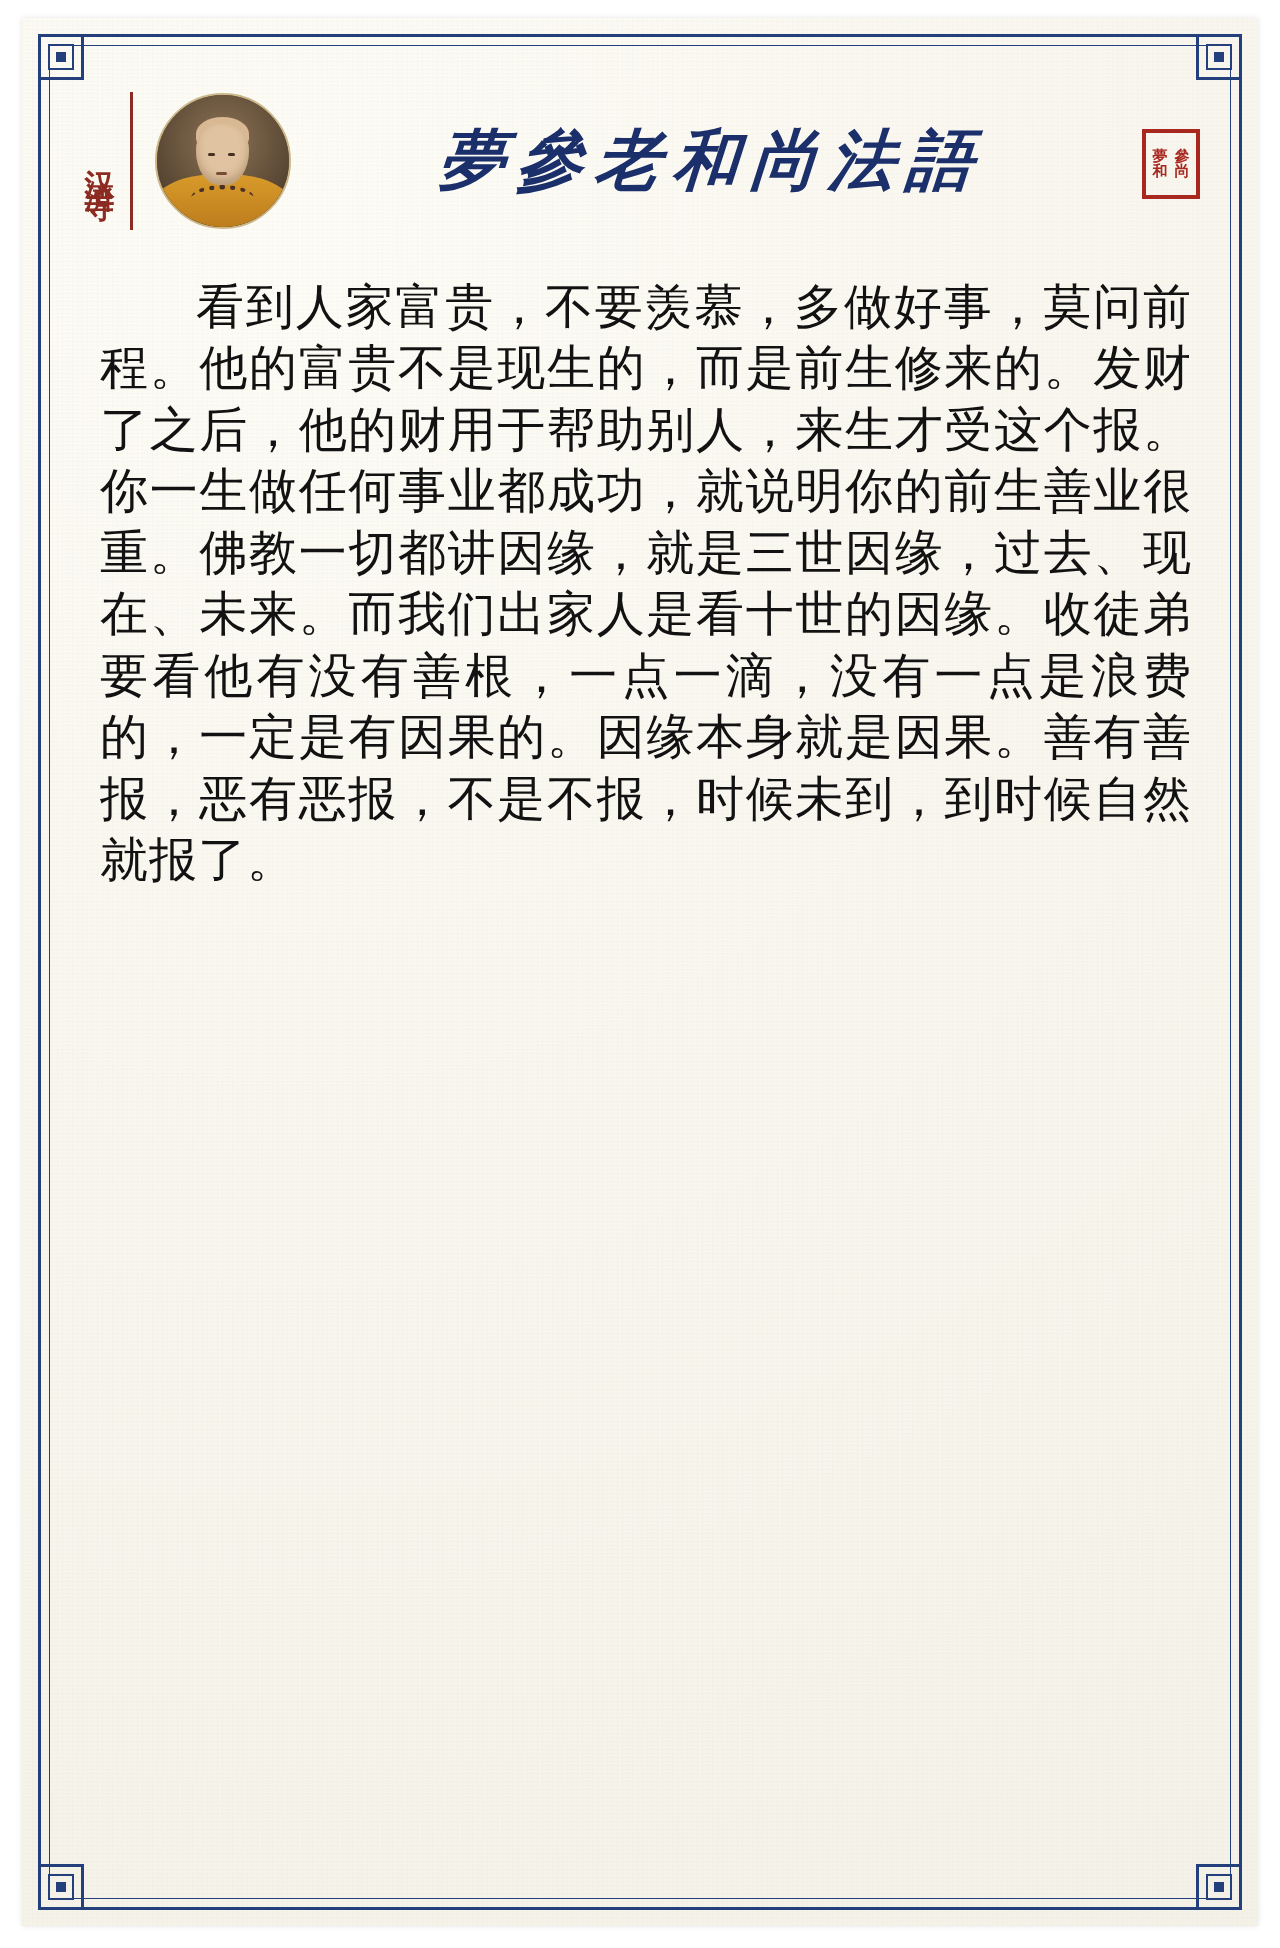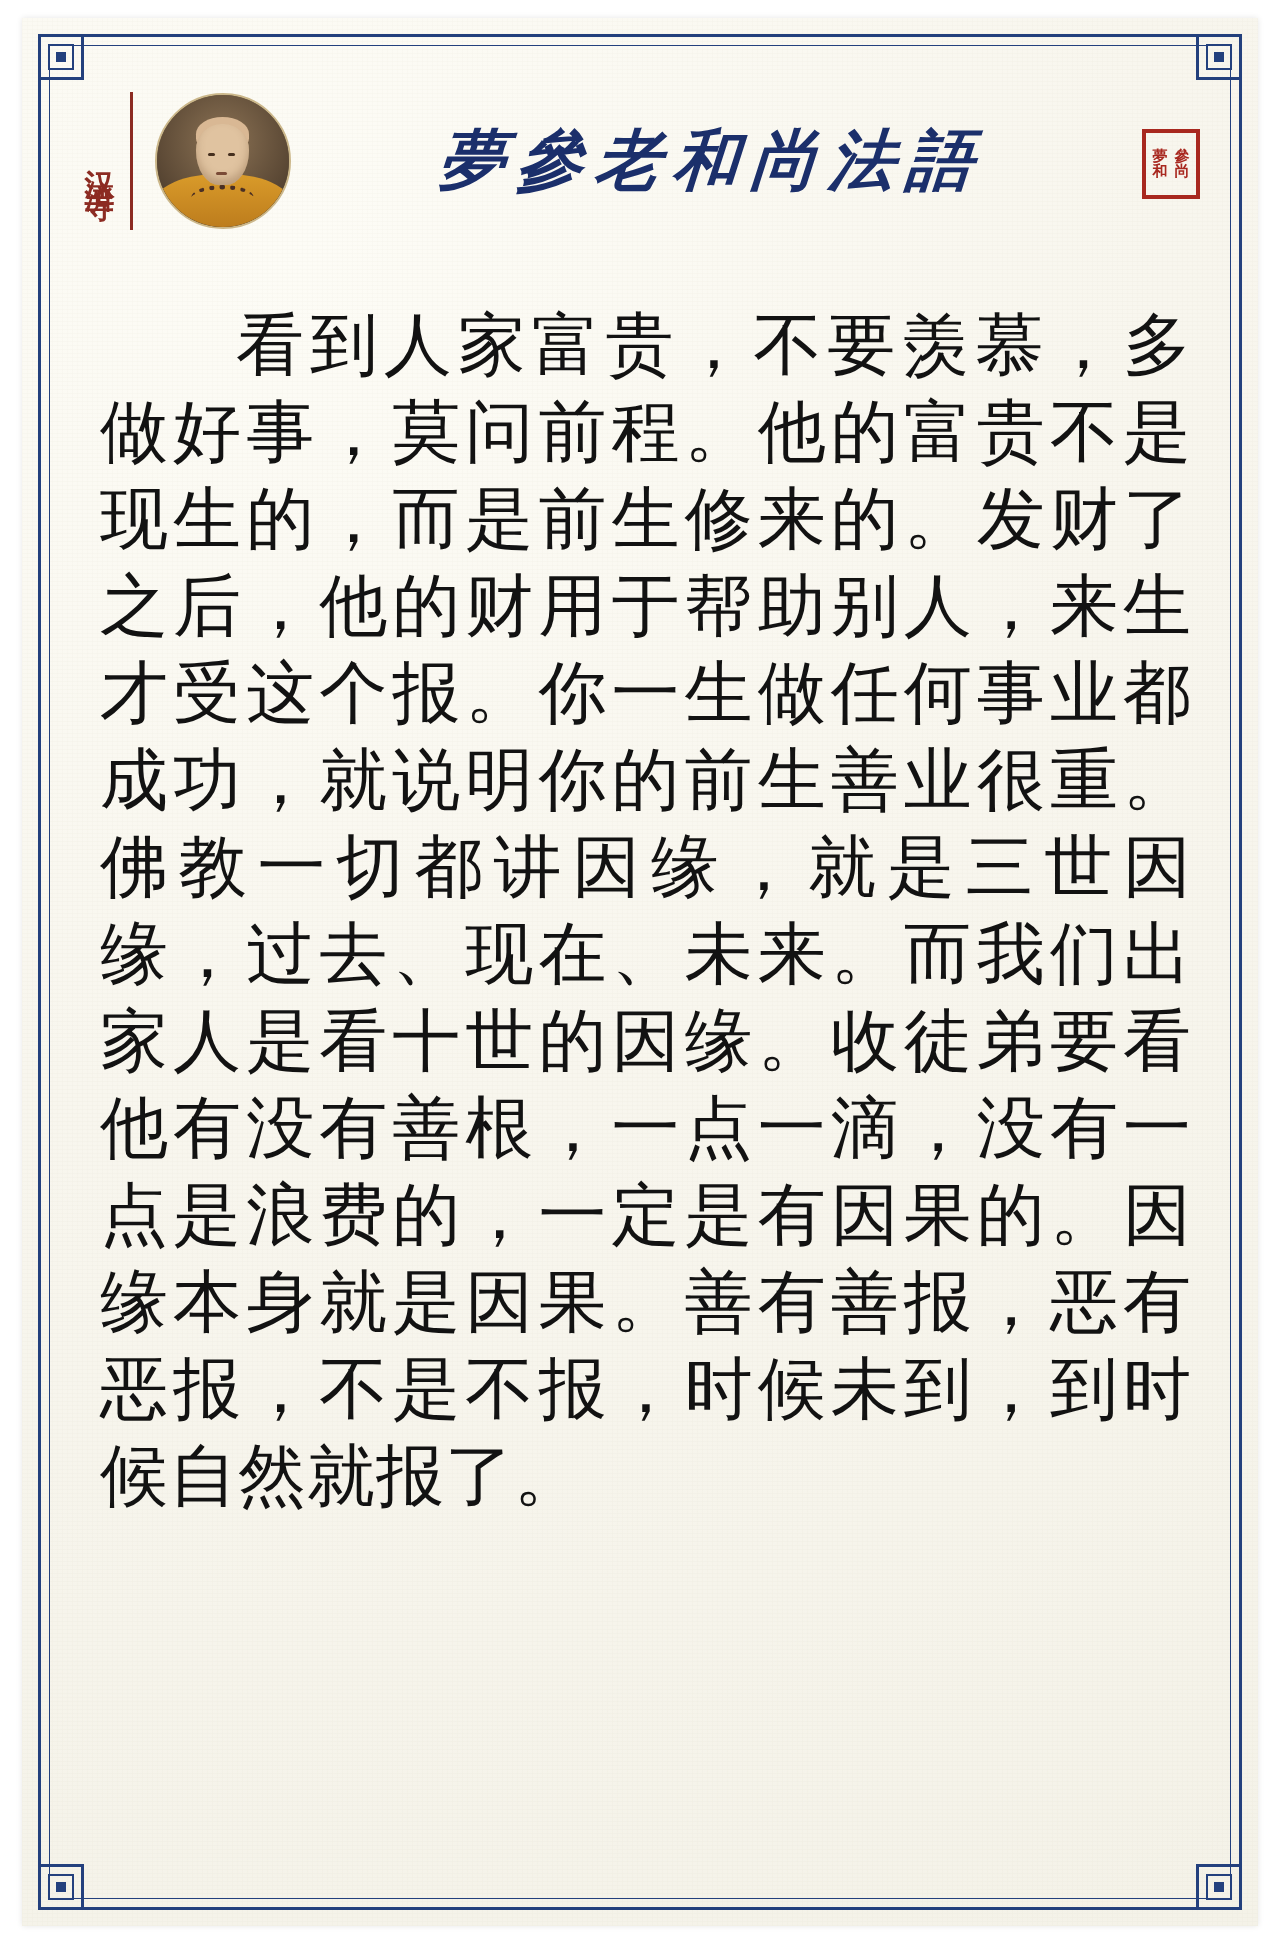--- a/index.html
+++ b/index.html
@@ -213,30 +213,29 @@
   }
   .seal span { display: block; }
 
   
   .body-text {
     position: absolute;
     left: 78px;
     right: 66px;
     top: 262px;
     bottom: 86px;
-    font-family: Liberation Serif, serif;
-    font-size: 68px;
+    font-family: Liberation Mono, monospace;
+    font-size: 48px;
     line-height: 1.28;
     color: #121212;
     text-align: justify;
     text-justify: inter-character;
     letter-spacing: 1px;
     text-indent: 2em;
     font-weight: 500;
-    margin-top: 22px;
   }
 </style>
 </head>
 <body>
 
 <div class="page">
   <div class="card">
     <div class="paper-texture"></div>
 
     <div class="frame-outer"></div>

